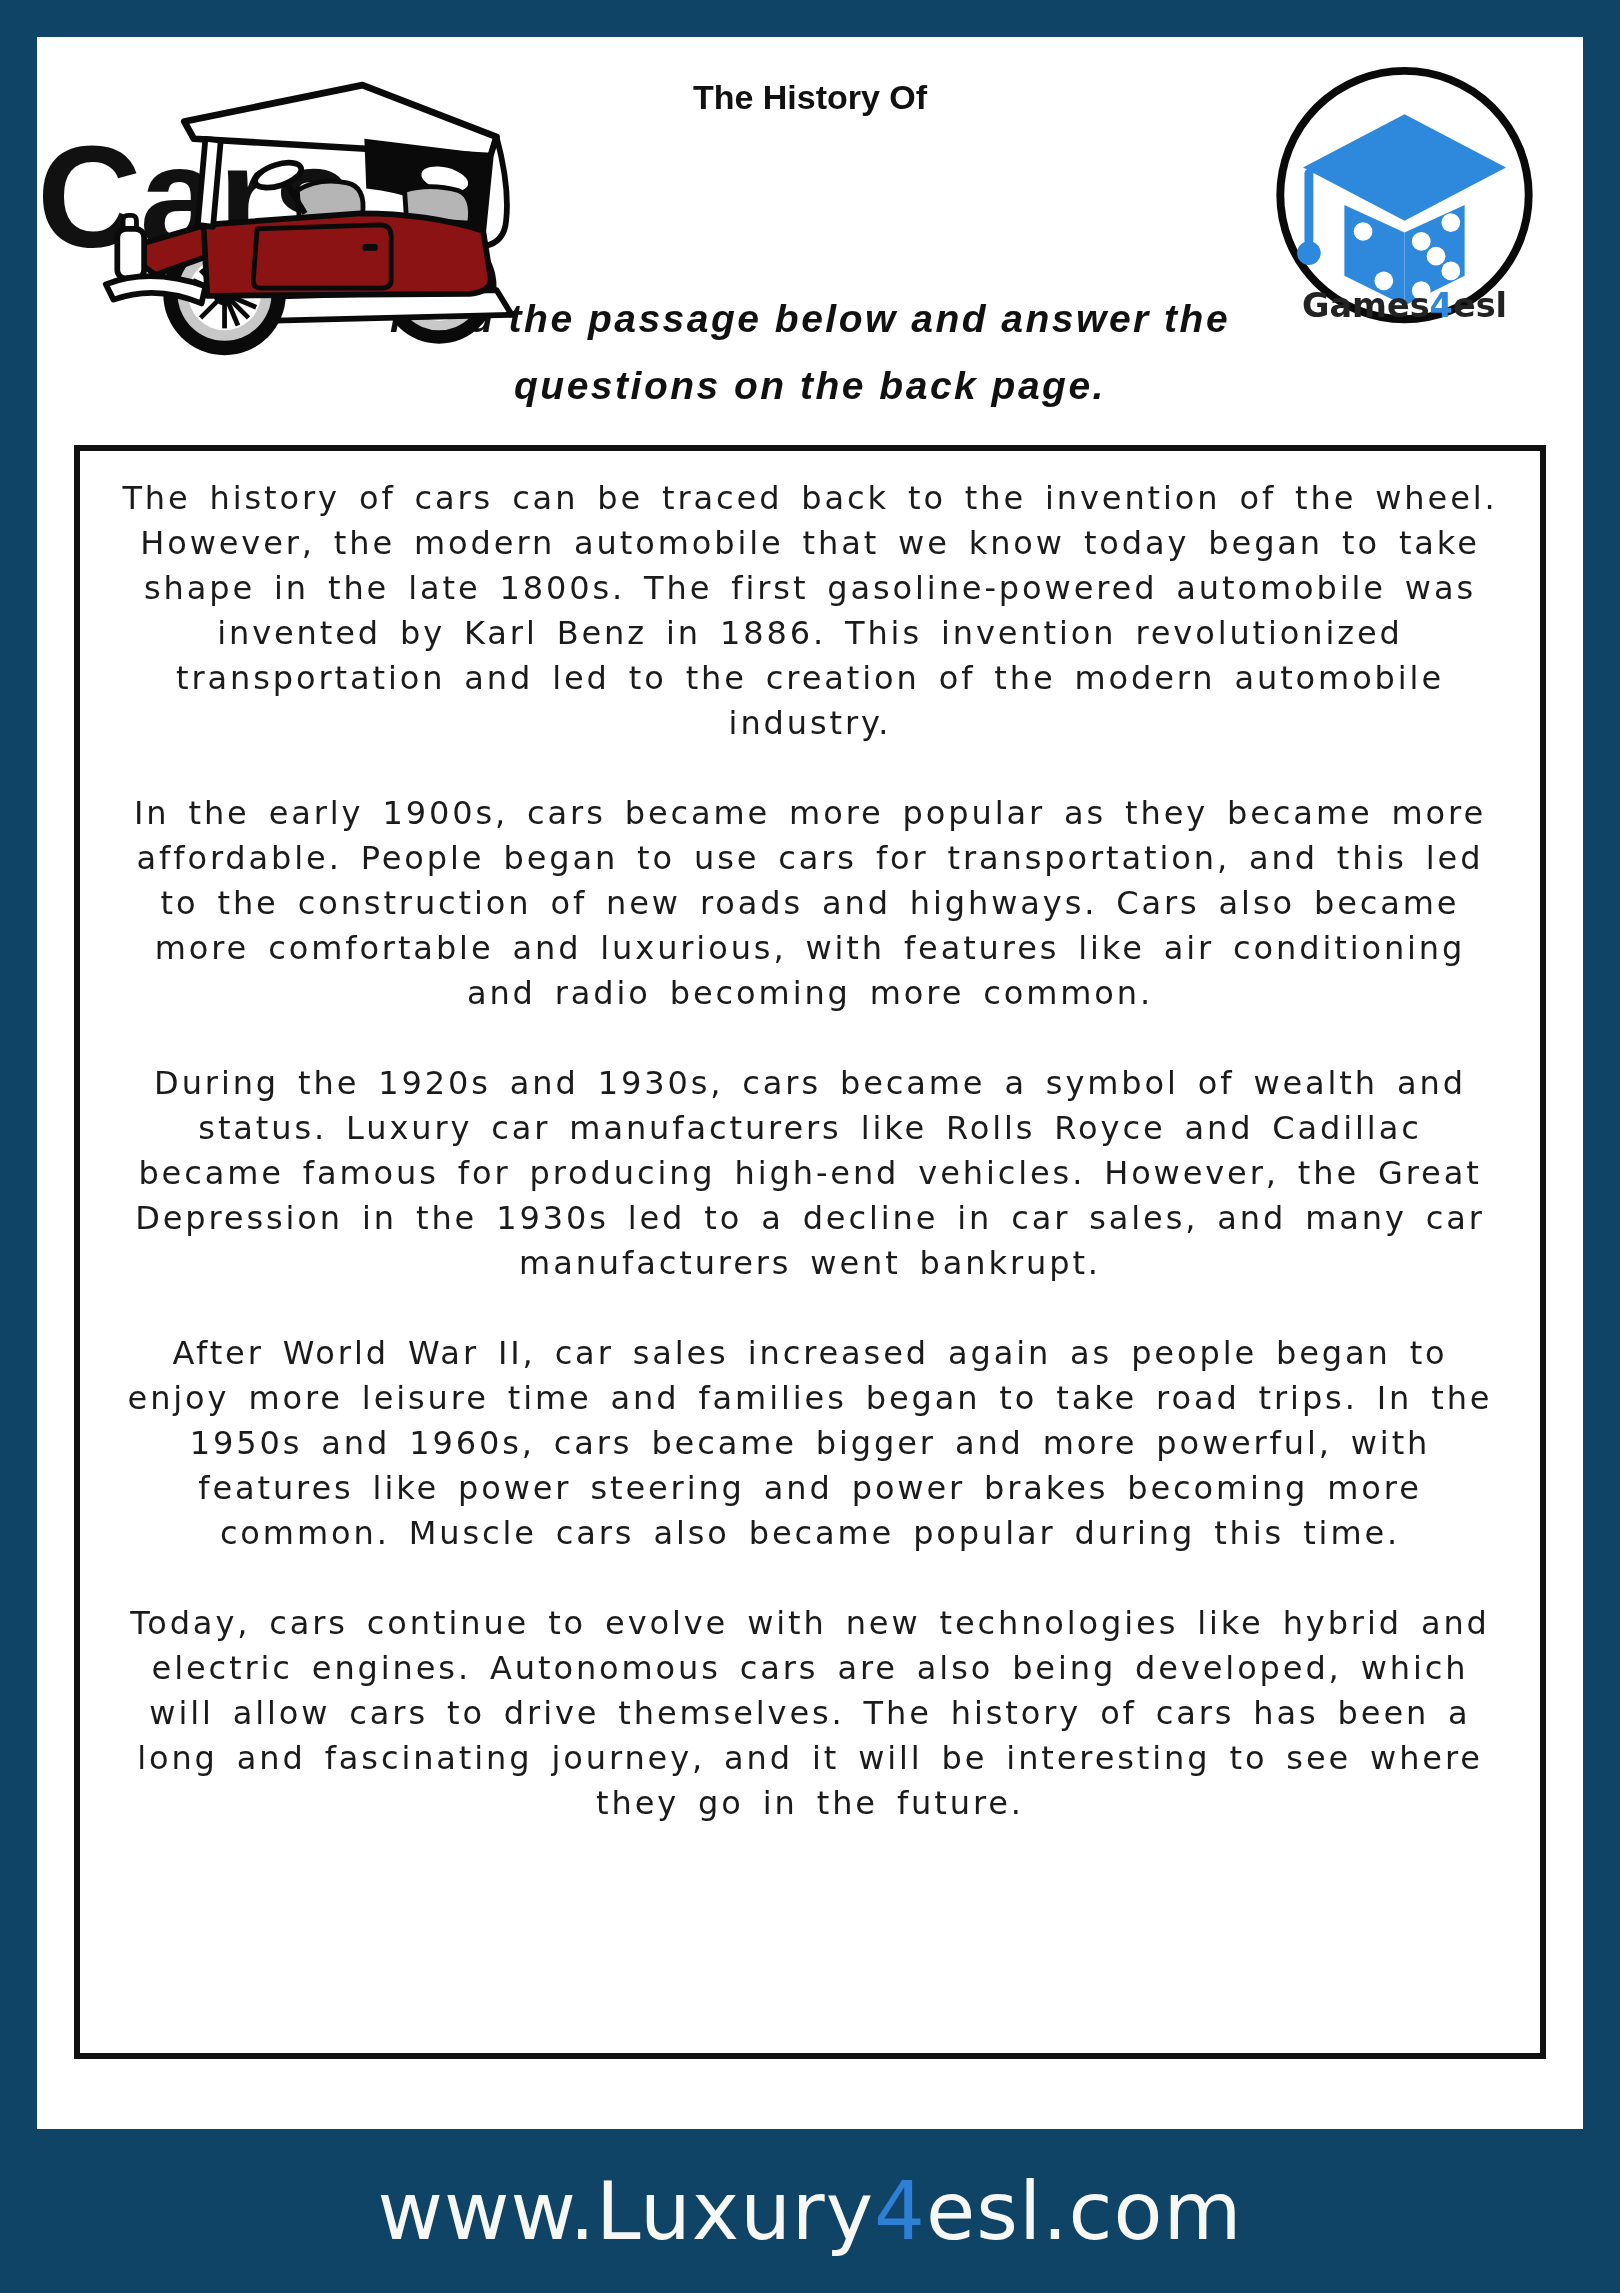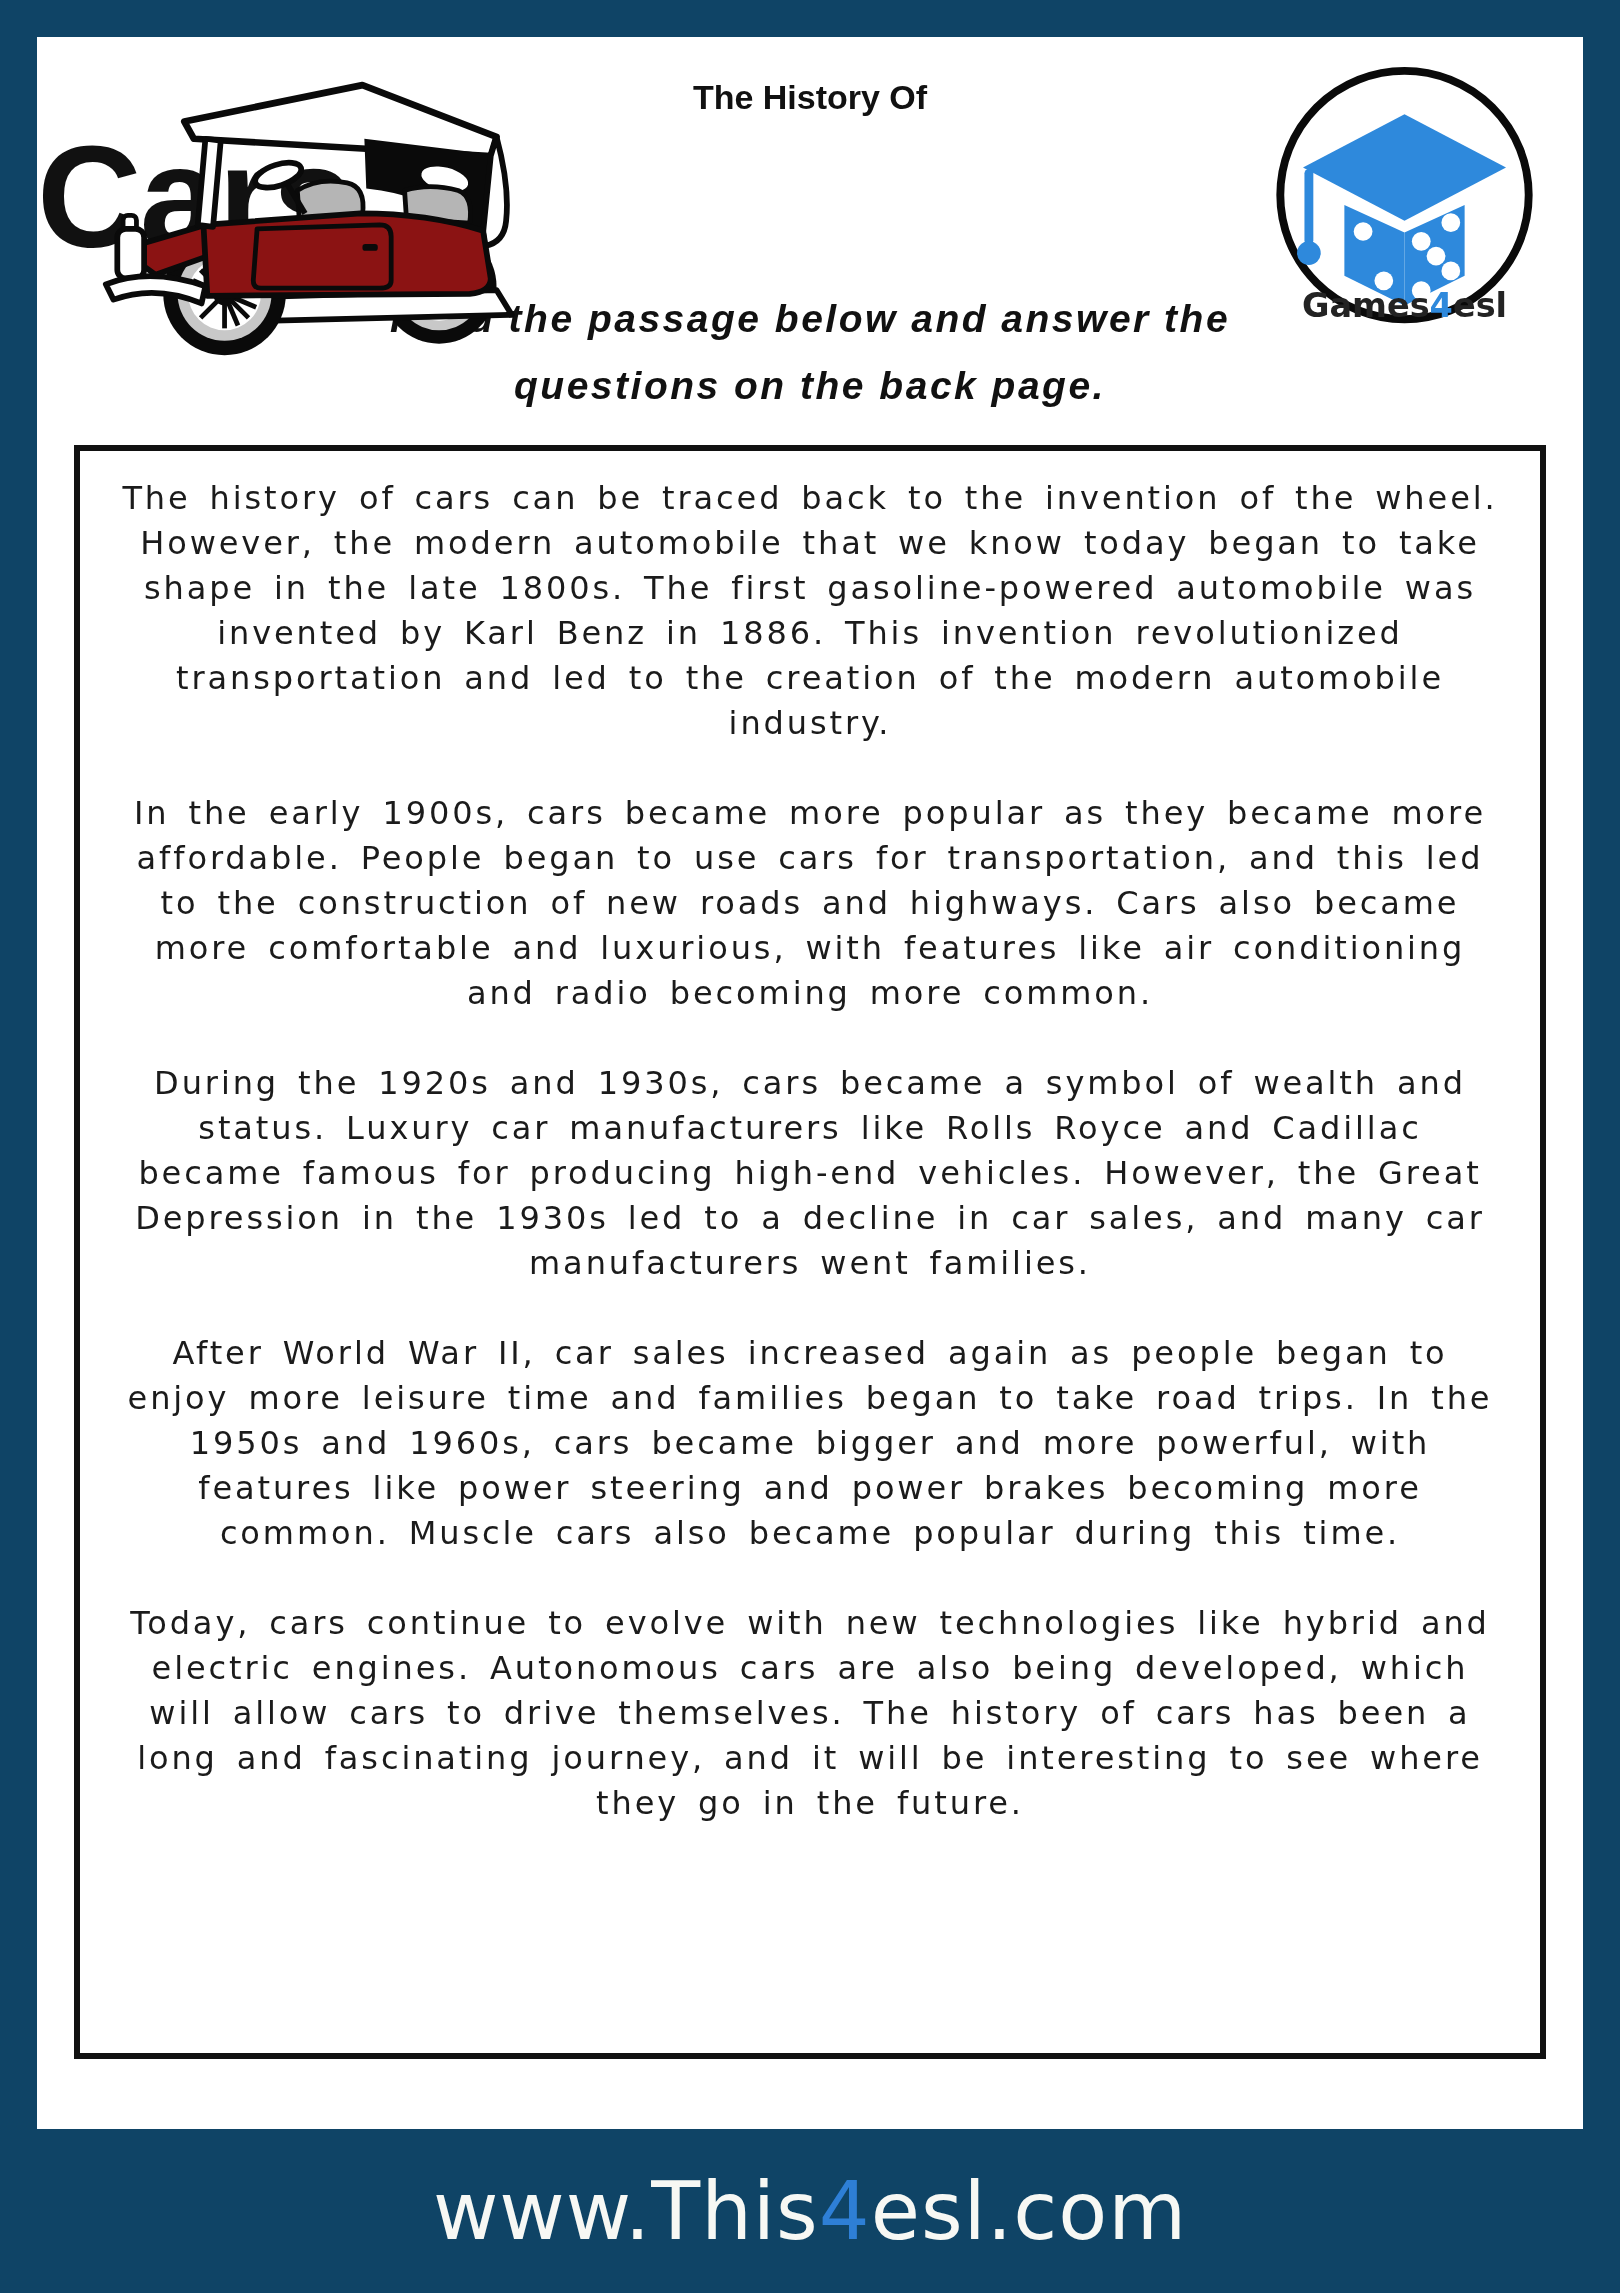--- a/index.html
+++ b/index.html
@@ -169,23 +169,23 @@
     <div class="title-small">The History Of</div>
     <div class="title-large">Cars</div>
     <div class="instruction">
       <div>Read the passage below and answer the</div>
       <div>questions on the back page.</div>
     </div>
 
     <div class="passage-box">
       <p>The history of cars can be traced back to the invention of the wheel. However, the modern automobile that we know today began to take shape in the late 1800s. The first gasoline-powered automobile was invented by Karl Benz in 1886. This invention revolutionized transportation and led to the creation of the modern automobile industry.</p>
       <p>In the early 1900s, cars became more popular as they became more affordable. People began to use cars for transportation, and this led to the construction of new roads and highways. Cars also became more comfortable and luxurious, with features like air conditioning and radio becoming more common.</p>
-      <p>During the 1920s and 1930s, cars became a symbol of wealth and status. Luxury car manufacturers like Rolls Royce and Cadillac became famous for producing high-end vehicles. However, the Great Depression in the 1930s led to a decline in car sales, and many car manufacturers went families.</p>
+      <p>During the 1920s and 1930s, cars became a symbol of wealth and status. Luxury car manufacturers like Rolls Royce and Cadillac became famous for producing high-end vehicles. However, the Great Depression in the 1930s led to a decline in car sales, and many car manufacturers went bankrupt.</p>
       <p>After World War II, car sales increased again as people began to enjoy more leisure time and families began to take road trips. In the 1950s and 1960s, cars became bigger and more powerful, with features like power steering and power brakes becoming more common. Muscle cars also became popular during this time.</p>
       <p>Today, cars continue to evolve with new technologies like hybrid and electric engines. Autonomous cars are also being developed, which will allow cars to drive themselves. The history of cars has been a long and fascinating journey, and it will be interesting to see where they go in the future.</p>
     </div>
   </div>
 
   <div class="footer">
-    <div class="footer-url"><span>www.This</span><span class="accent">4</span><span>esl.com</span></div>
+    <div class="footer-url"><span>www.Luxury</span><span class="accent">4</span><span>esl.com</span></div>
   </div>
 </div>
 
 
 </body></html>

